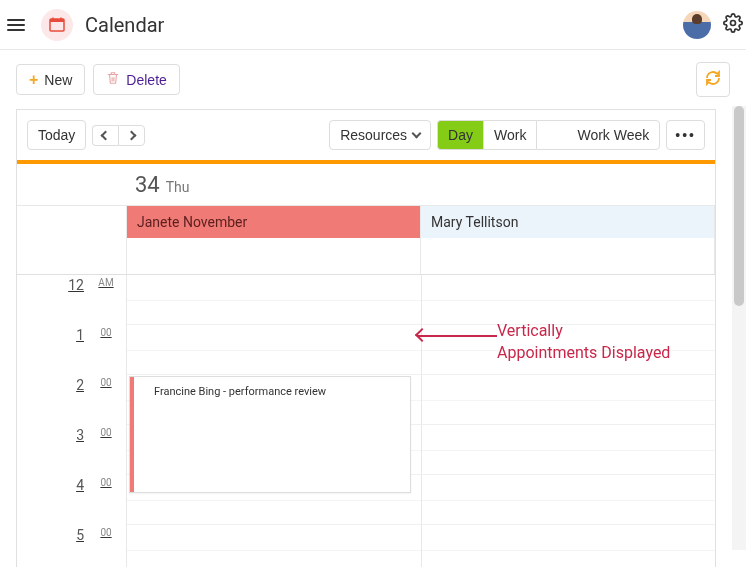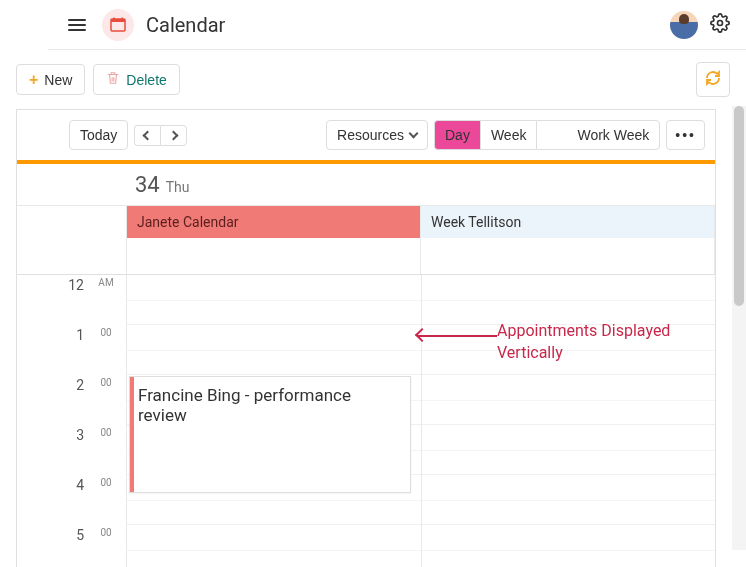--- a/index.html
+++ b/index.html
@@ -10,24 +10,23 @@
     background: #fff;
     width: 746px;
     height: 567px;
     overflow: hidden;
     position: relative;
   }
   .topbar {
     display: flex;
     align-items: center;
     height: 50px;
-    padding: 0 16px;
+    padding: 0 3px;
     border-bottom: 1px solid #e8e8e8;
     justify-content: space-between;
-    margin-left: 48px;
   }
   .topbar-left { display: flex; align-items: center; gap: 12px; }
   .hamburger { display: flex; flex-direction: column; gap: 3px; cursor: pointer; padding: 4px; }
   .hamburger span { width: 18px; height: 2px; background: #333; border-radius: 1px; }
   .app-icon {
     width: 32px; height: 32px; border-radius: 50%;
     background: #fce8e9;
     display: flex; align-items: center; justify-content: center;
   }
   .app-icon svg { width: 16px; height: 16px; }
@@ -41,21 +40,21 @@
   .toolbar {
     display: flex; align-items: center; padding: 12px 16px;
     justify-content: space-between;
   }
   .toolbar-left { display: flex; gap: 8px; }
   .btn {
     display: inline-flex; align-items: center; gap: 6px;
     padding: 6px 12px; border: 1px solid #ddd; border-radius: 4px;
     background: #fff; cursor: pointer; font-size: 14px; color: #333;
   }
-  .btn.disabled { color: #0f766e; cursor: default; }
+  .btn.disabled { color: #4c1d95; cursor: default; }
   .btn .plus { color: #f5a623; font-weight: bold; font-size: 16px; line-height: 1; }
   .btn .trash svg { width: 14px; height: 14px; }
   .refresh-btn {
     border: 1px solid #ddd; border-radius: 4px; padding: 7px 8px;
     cursor: pointer; background: #fff;
   }
   .refresh-btn svg { width: 16px; height: 16px; }
 
   .scheduler-wrap {
     margin: 0 0 0 16px;
@@ -64,40 +63,40 @@
   }
   .scheduler {
     border: 1px solid #e0e0e0;
     width: 700px;
     background: #fff;
   }
   .sched-toolbar {
     display: flex; align-items: center; padding: 10px 10px;
     gap: 8px; justify-content: space-between;
   }
-  .sched-left { display: flex; gap: 6px; align-items: center; margin-left: 42px; }
+  .sched-left { display: flex; gap: 6px; align-items: center; }
   .sched-right { display: flex; gap: 6px; }
   .today-btn, .nav-btn, .date-btn, .res-btn, .view-btn, .dots-btn {
     border: 1px solid #ddd; border-radius: 4px; background: #fff;
     padding: 6px 10px; cursor: pointer; font-size: 14px; color: #333;
     display: inline-flex; align-items: center; gap: 6px;
   }
   .nav-group { display: flex; }
   .nav-group .nav-btn { border-radius: 0; padding: 6px 9px; }
   .nav-group .nav-btn:first-child { border-radius: 4px 0 0 4px; border-right: none; }
   .nav-group .nav-btn:last-child { border-radius: 0 4px 4px 0; }
   .chevron { display: inline-block; width: 7px; height: 7px; border: solid #555; border-width: 0 2px 2px 0; }
   .chevron.left { transform: rotate(135deg); }
   .chevron.right { transform: rotate(-45deg); }
   .chevron.down { transform: rotate(45deg); margin-top: -3px; }
   .view-group { display: flex; }
   .view-group .view-btn { border-radius: 0; border-right: none; }
   .view-group .view-btn:first-child { border-radius: 4px 0 0 4px; }
   .view-group .view-btn:last-child { border-radius: 0 4px 4px 0; border-right: 1px solid #ddd; padding-left: 40px; }
-  .view-group .view-btn.active { background: #ec4899; }
+  .view-group .view-btn.active { background: #84cc16; }
   .dots-btn { padding: 6px 8px; letter-spacing: 2px; }
 
   .orange-bar { height: 4px; background: #ff9900; }
   .date-header {
     display: flex; align-items: baseline; padding: 8px 0 8px 118px;
     border-bottom: 1px solid #e8e8e8;
   }
   .date-num { font-size: 22px; color: #555; margin-right: 6px; }
   .date-day { font-size: 14px; color: #777; }
   .resource-row { display: flex; }
@@ -107,21 +106,21 @@
     font-size: 14px;
   }
   .res-cell.janete { background: #ef7a76; color: #5b1f1d; }
   .res-cell.mary { background: #ecf4fb; color: #333; }
 
   .allday-row { display: flex; border-bottom: 1px solid #e0e0e0; }
   .allday-row .time-gutter-head { height: 36px; }
   .allday-row .cell { flex: 1; height: 36px; border-right: 1px solid #e8e8e8; }
 
   .grid { position: relative; }
-  .hour-row { display: flex; height: 50px; }
+  .hour-row { display: flex; height: 50px; text-decoration: underline; }
   .hour-label {
     width: 110px; text-align: right; padding-right: 8px;
     border-right: 1px solid #e8e8e8;
     display: flex; justify-content: flex-end; align-items: flex-start;
     gap: 10px; padding-top: 2px;
   }
   .hour-num { font-size: 14px; color: #555; width: 40px; text-align: right; }
   .hour-suffix { font-size: 10px; color: #888; width: 24px; text-align: center; }
   .slot { flex: 1; border-right: 1px solid #e8e8e8; border-bottom: 1px solid #f0f0f0; position: relative; }
   .slot:last-child { border-right: none; }
@@ -129,22 +128,22 @@
 
   .appt {
     position: absolute;
     left: 112px;
     width: 282px;
     top: 101px;
     height: 117px;
     background: #fff;
     border: 1px solid #ddd;
     box-shadow: 0 1px 2px rgba(0,0,0,.05);
-    padding: 8px 8px;
-    font-size: 17px;
+    padding: 8px 24px;
+    font-size: 11px;
     color: #333;
   }
   .appt::before {
     content: "";
     position: absolute;
     left: 0; top: 0; bottom: 0; width: 4px;
     background: #ef7a76;
   }
 
   .annotation {
@@ -243,36 +242,36 @@
             </button>
         </div>
       </div>
       <div class="sched-right">
         <button class="res-btn">
           <span>Resources</span>
           <span class="chevron down"></span>
         </button>
         <div class="view-group">
           <button class="view-btn active">Day</button>
-          <button class="view-btn">Week</button>
+          <button class="view-btn">Work</button>
           <button class="view-btn">Work Week</button>
         </div>
         <button class="dots-btn">•••</button>
       </div>
     </div>
 
     <div class="orange-bar"></div>
     <div class="date-header">
       <span class="date-num">34</span>
       <span class="date-day">Thu</span>
     </div>
     <div class="resource-row">
       <div class="time-gutter-head"></div>
-      <div class="res-cell janete">Janete Calendar</div>
-      <div class="res-cell mary">Week Tellitson</div>
+      <div class="res-cell janete">Janete November</div>
+      <div class="res-cell mary">Mary Tellitson</div>
     </div>
     <div class="allday-row">
       <div class="time-gutter-head"></div>
       <div class="cell"></div>
       <div class="cell"></div>
     </div>
 
     <div class="grid">
       <div class="hour-row">
         <div class="hour-label">
@@ -350,20 +349,20 @@
       <div class="appt">
         <span>Francine Bing - performance review</span>
       </div>
     </div>
   </div>
 </div>
 
 <div class="annotation">
   <div class="arrow-line"></div>
   <div class="annotation-text">
+    <div>Vertically</div>
     <div>Appointments Displayed</div>
-    <div>Vertically</div>
   </div>
 </div>
 
 <div class="scrollbar-track">
   <div class="scrollbar-thumb"></div>
 </div>
 
 </body></html>

